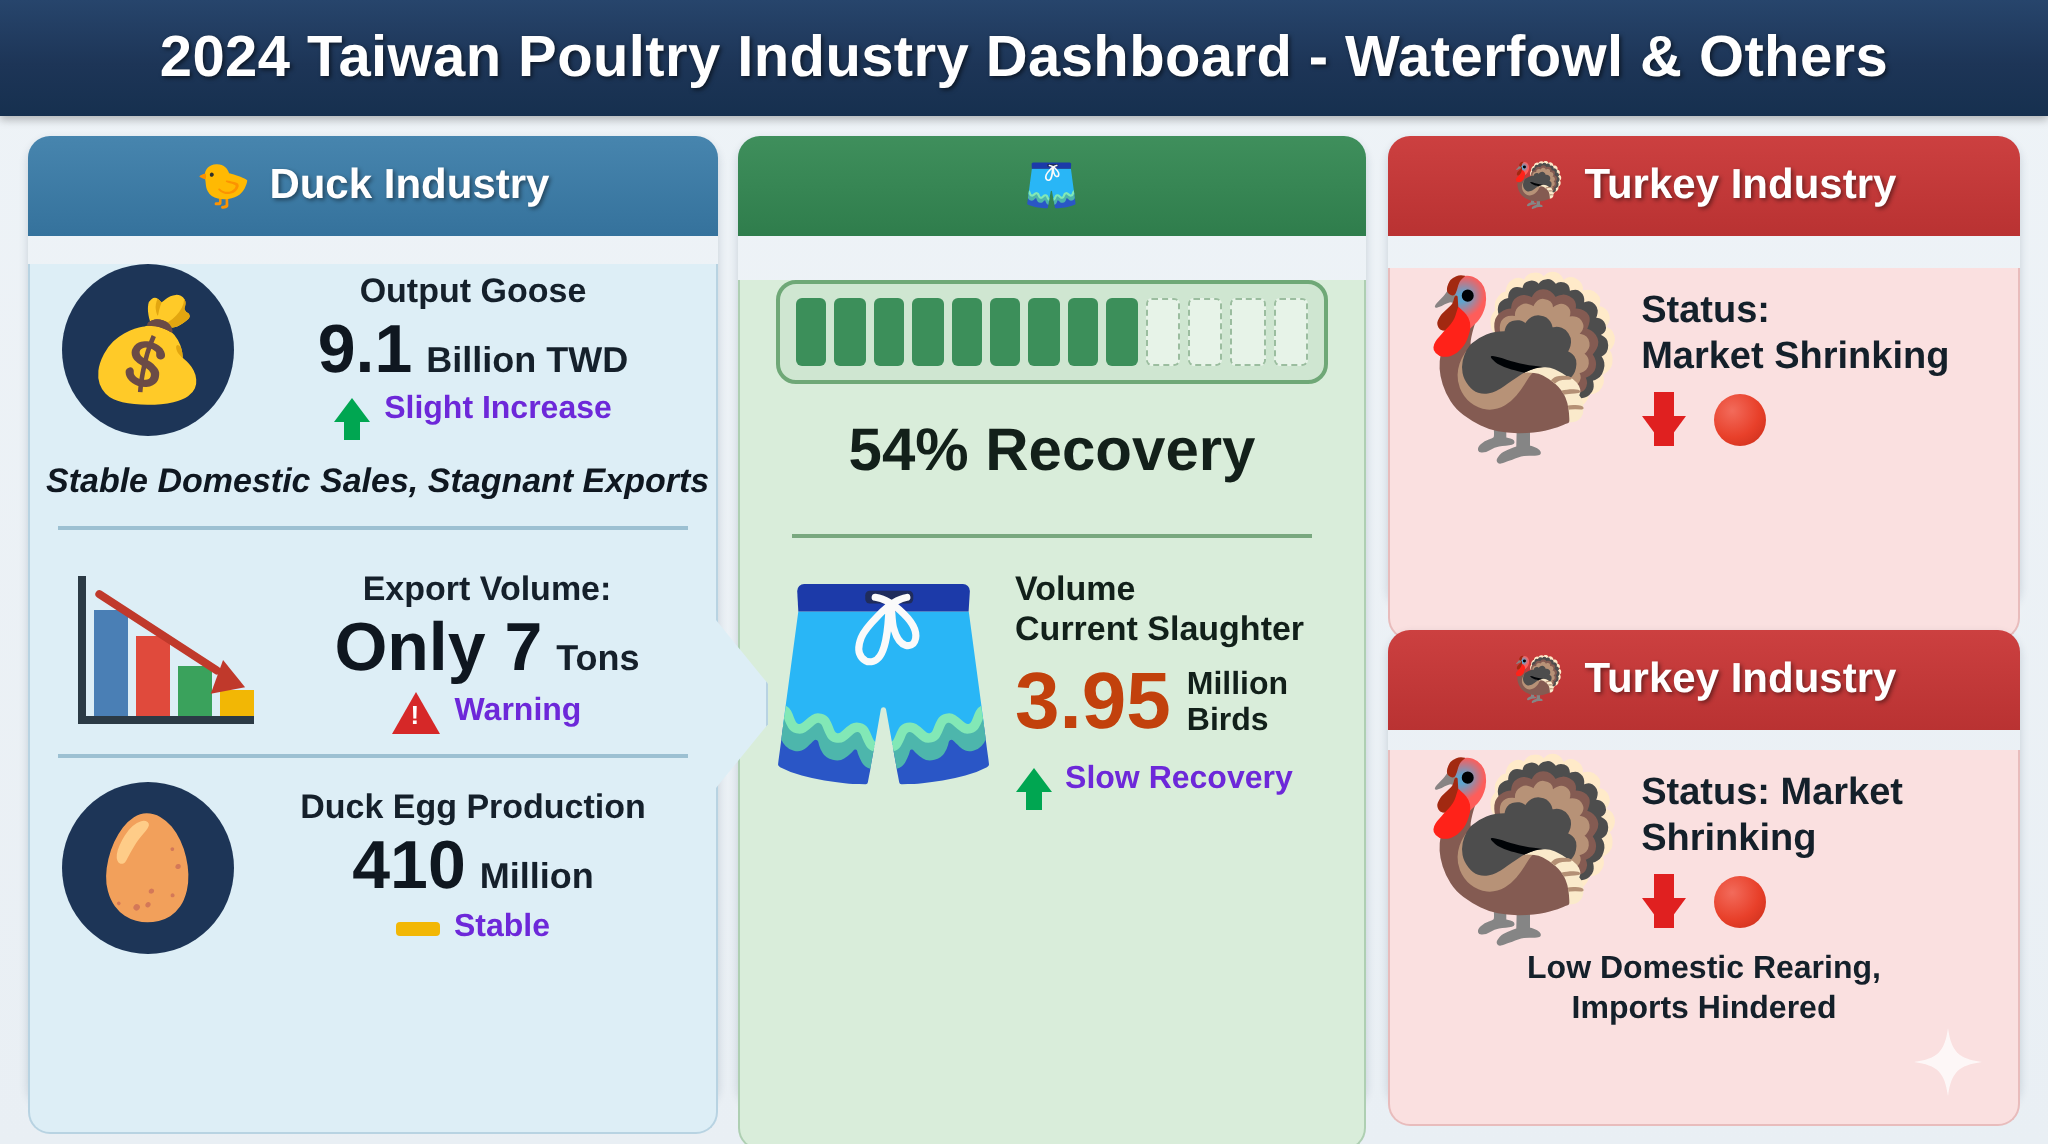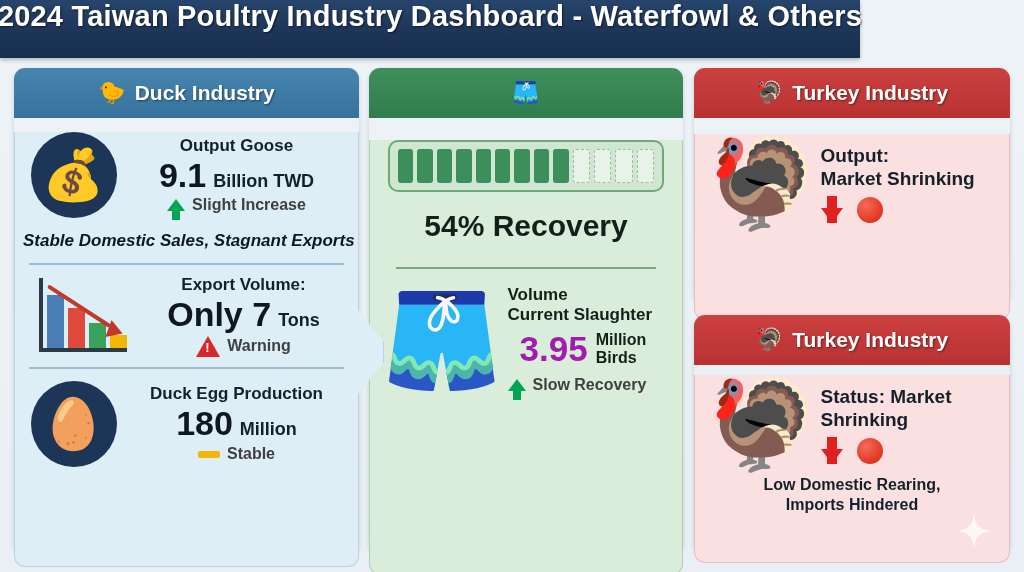--- a/index.html
+++ b/index.html
@@ -10,23 +10,23 @@
     overflow: hidden;
   }
   #stage {
     position: relative;
     width: 1024px; height: 572px;
     background: linear-gradient(180deg,#eef3f7 0%,#e9eff4 100%);
   }
 
   
   #titlebar {
-    position: absolute; left: 0; top: 0; width: 860px; height: 58px;
+    position: absolute; left: 0; top: 0; width: 1024px; height: 58px;
     background: linear-gradient(180deg,#27456c 0%,#1d3557 55%,#16304f 100%);
-    display: flex; justify-content: center;
+    display: flex; align-items: center; justify-content: center;
     box-shadow: 0 2px 4px rgba(0,0,0,.25);
   }
   #titlebar .t {
     color: #ffffff;
     font-size: 29px; font-weight: bold;
     letter-spacing: .2px;
     text-shadow: 1px 1px 2px rgba(0,0,0,.55);
     white-space: nowrap;
   }
 
@@ -99,21 +99,21 @@
     display: flex; align-items: center; justify-content: center;
     flex: 0 0 86px;
   }
   .icon-circle .glyph { font-size: 50px; line-height: 1; }
   .stat-text { display: flex; flex-direction: column; align-items: center; flex: 1; }
   .stat-label { font-size: 17px; font-weight: bold; color: #15202b; white-space: nowrap; }
   .stat-value { display: flex; align-items: baseline; gap: 7px; margin-top: 2px; }
   .big-num { font-size: 34px; font-weight: bold; color: #0f1720; line-height: 1.05; }
   .unit { font-size: 18px; font-weight: bold; color: #15202b; }
   .trend { display: flex; align-items: center; gap: 7px; margin-top: 3px; }
-  .trend .txt { font-size: 16px; font-weight: bold; color: #404040; white-space: nowrap; }
+  .trend .txt { font-size: 16px; font-weight: bold; color: #6d28d9; white-space: nowrap; }
 
   .arrow-up {
     width: 0; height: 0; position: relative;
     border-left: 9px solid transparent; border-right: 9px solid transparent;
     border-bottom: 12px solid #00a651;
   }
   .arrow-up::after {
     content: ""; position: absolute; left: -4px; top: 12px;
     width: 8px; height: 9px; background: #00a651;
   }
@@ -185,21 +185,21 @@
   .seg.off { background: #e7f3e8; border: 1px dashed #9bbd9f; }
   .pct-line {
     text-align: center; font-size: 30px; font-weight: bold;
     color: #13201a; margin-top: 17px;
   }
   .goose-row { display: flex; align-items: center; gap: 6px; padding: 0 12px; }
   .goose-emoji { font-size: 96px; line-height: 1; flex: 0 0 auto; }
   .goose-stats { display: flex; flex-direction: column; flex: 1; }
   .goose-stats .lbl { font-size: 17px; font-weight: bold; color: #12201a; line-height: 1.18; }
   .goose-val { display: flex; align-items: center; gap: 8px; margin-top: 4px; }
-  .goose-val .n { font-size: 35px; font-weight: bold; color: #a21caf; margin-left: 12px; }
+  .goose-val .n { font-size: 40px; font-weight: bold; color: #c2410c; }
   .goose-val .u { font-size: 16px; font-weight: bold; color: #12201a; line-height: 1.12; }
 
   
   .turkey-row { display: flex; align-items: center; gap: 4px; padding: 6px 12px 0; }
   .turkey-emoji { font-size: 88px; line-height: 1; flex: 0 0 auto; }
   .turkey-info { display: flex; flex-direction: column; flex: 1; }
   .turkey-info .st { font-size: 19px; font-weight: bold; color: #14202a; line-height: 1.2; }
   .turkey-icons { display: flex; align-items: center; gap: 14px; margin-top: 6px; }
   .turkey-note {
     text-align: center; font-size: 16px; font-weight: bold;
@@ -240,21 +240,21 @@
             <span class="arrow-up"></span>
             <span class="txt">Slight Increase</span>
           </div>
         </div>
       </div>
 
       <div class="banner-text" style="margin-top:13px;">Stable Domestic Sales, Stagnant Exports</div>
 
       <div class="divider" style="margin-top:12px;"></div>
 
-      <div class="stat-row" style="margin-top:10px;">
+      <div class="stat-row" style="margin-top:20px;">
         <div class="barchart">
           <div class="axis-y"></div>
             <div class="axis-x"></div>
           <div class="bar b1"></div>
             <div class="bar b2"></div>
           <div class="bar b3"></div>
             <div class="bar b4"></div>
           <div class="slope"></div>
             <div class="slope-head"></div>
         </div>
@@ -273,21 +273,21 @@
 
       <div class="divider" style="margin-top:10px;"></div>
 
       <div class="stat-row" style="margin-top:12px;">
         <div class="icon-circle">
           <span class="glyph">🥚</span>
         </div>
         <div class="stat-text">
           <div class="stat-label">Duck Egg Production</div>
           <div class="stat-value">
-            <span class="big-num">180</span>
+            <span class="big-num">410</span>
             <span class="unit">Million</span>
           </div>
           <div class="trend">
             <span class="dash-flat"></span>
             <span class="txt">Stable</span>
           </div>
         </div>
       </div>
 
     </div>
@@ -344,21 +344,21 @@
 
   <div class="panel turkey-panel" id="turkey-panel-1">
     <div class="panel-head">
       <span class="emoji">🦃</span>
       <span>Turkey Industry</span>
     </div>
     <div class="panel-body">
       <div class="turkey-row" style="margin-top:16px;">
         <span class="turkey-emoji">🦃</span>
         <div class="turkey-info">
-          <div class="st">Output:</div>
+          <div class="st">Status:</div>
           <div class="st">Market Shrinking</div>
           <div class="turkey-icons">
             <span class="arrow-down"></span>
             <span class="red-dot"></span>
           </div>
         </div>
       </div>
     </div>
   </div>
 

